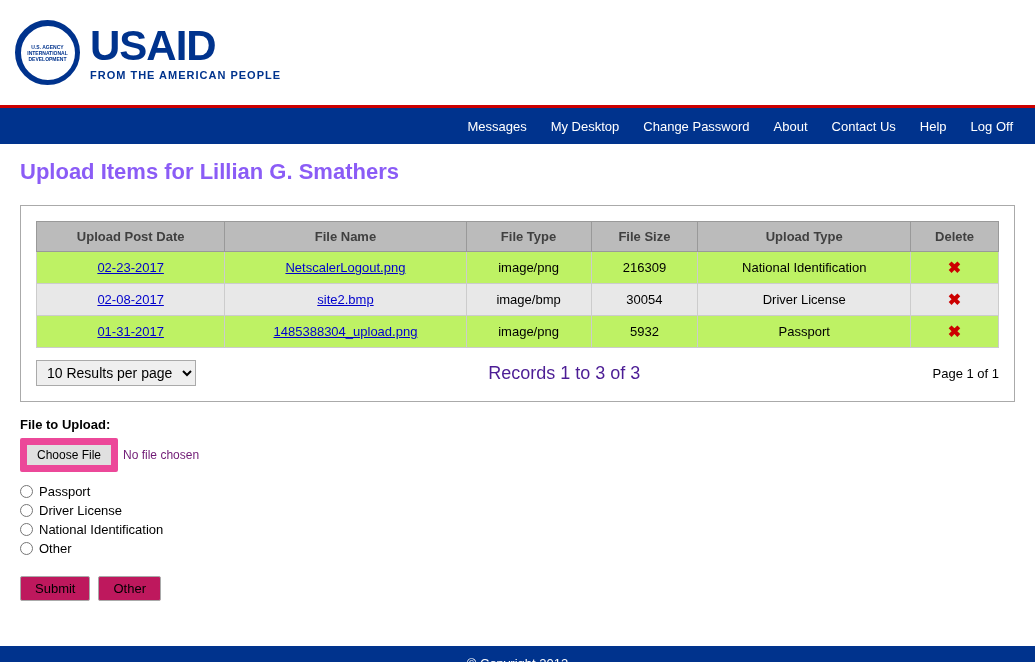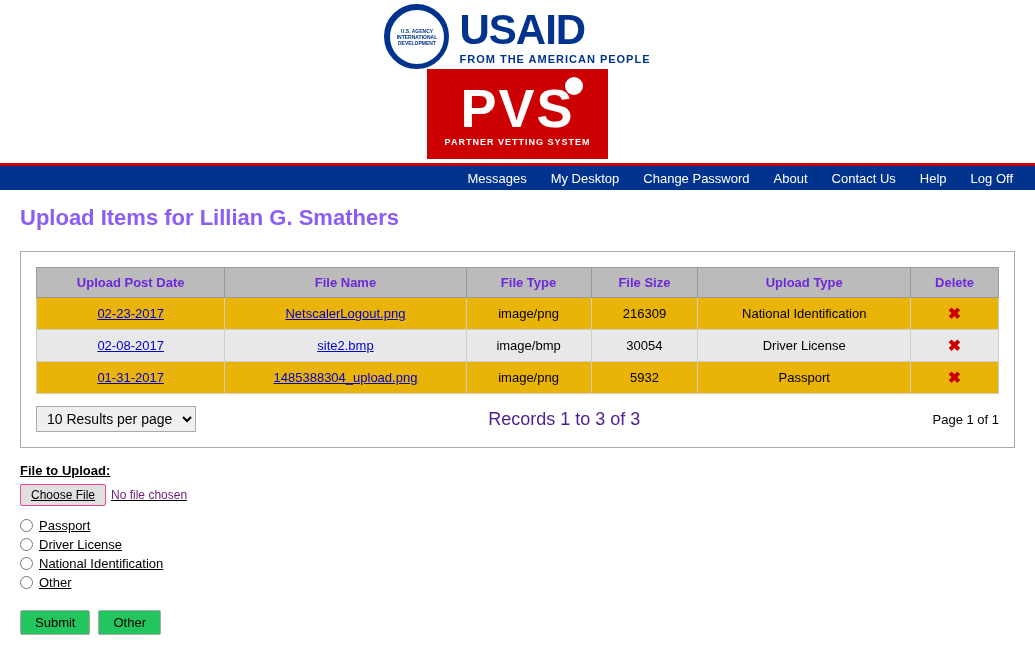--- a/index.html
+++ b/index.html
@@ -3,24 +3,23 @@
   <meta charset="utf-8">
   <style>
     * { box-sizing: border-box; margin: 0; padding: 0; }
     body { font-family: Arial, sans-serif; font-size: 13px; background: #fff; min-width: 1035px; }
 
     
     .header {
       display: flex;
       align-items: center;
       justify-content: space-between;
-      padding: 4px 15px;
+      padding: 20px 15px;
       background: #fff;
       border-bottom: 3px solid #c00;
-      flex-direction: column;
     }
     .header-logo { display: flex; align-items: center; gap: 10px; }
     .usaid-seal {
       width: 65px; height: 65px;
       border: 2px solid #00338d;
       border-radius: 50%;
       display: flex; align-items: center; justify-content: center;
       background: radial-gradient(circle, #fff 60%, #00338d 60%);
       font-size: 7px; color: #00338d; text-align: center; font-weight: bold;
       overflow: hidden; position: relative;
@@ -53,21 +52,21 @@
       position: absolute; top: 8px; right: 25px;
     }
 
     
     .nav-bar {
       background: #00338d;
       display: flex;
       justify-content: flex-end;
       align-items: center;
       padding: 0 10px;
-      height: 24px;
+      height: 36px;
     }
     .nav-bar a {
       color: #fff;
       text-decoration: none;
       padding: 8px 12px;
       font-size: 13px;
       display: inline-block;
       cursor: pointer;
     }
 
@@ -82,23 +81,23 @@
       margin-bottom: 15px;
     }
     table { width: 100%; border-collapse: collapse; }
     thead tr { background: #bbb; }
     thead th {
       border: 1px solid #999;
       padding: 7px 10px;
       font-size: 13px;
       font-weight: bold;
       text-align: center;
-      color: #6d28d9;
-    }
-    tbody tr { background: #eab308; }
+      color: #404040;
+    }
+    tbody tr { background: #bef264; }
     tbody tr:nth-child(even) { background: #e8e8e8; }
     tbody td {
       border: 1px solid #ccc;
       padding: 6px 10px;
       text-align: center;
       font-size: 13px;
       color: #000;
     }
     tbody td.link-cell { color: #0000cc; cursor: pointer; text-decoration: underline; }
     tbody td.delete-cell { color: #cc0000; font-size: 16px; cursor: pointer; }
@@ -113,45 +112,45 @@
     .results-select {
       display: flex; align-items: center; gap: 5px;
     }
     .results-select select {
       padding: 3px 6px; font-size: 14px; border: 1px solid #aaa;
     }
     .records-info { font-size: 18px; color: #4c1d95; }
     .page-info { font-size: 13px; color: #000; }
 
     
-    .upload-section { margin-bottom: 15px; text-decoration: underline; }
+    .upload-section { margin-bottom: 15px; }
     .upload-label { font-weight: bold; font-size: 13px; margin-bottom: 6px; }
     .file-input-row { display: flex; align-items: center; gap: 5px; margin-bottom: 12px; }
     .choose-file-btn {
       background: #e0e0e0;
-      border: 1px solid #ec4899;
+      border: 7px solid #ec4899;
       padding: 3px 10px;
       font-size: 12px;
       cursor: pointer;
       border-radius: 2px;
     }
     .file-chosen-text { font-size: 12px; color: #701a75; }
 
     
     .radio-group { display: flex; flex-direction: column; gap: 4px; margin-bottom: 20px; }
     .radio-item { display: flex; align-items: center; gap: 6px; font-size: 13px; cursor: pointer; }
     .radio-item input[type="radio"] { cursor: pointer; }
 
     
     .action-buttons { display: flex; gap: 8px; margin-top: 10px; }
     .btn {
       padding: 4px 14px;
       font-size: 13px;
       border: 1px solid #aaa;
-      background: #22c55e;
+      background: #be185d;
       cursor: pointer;
       border-radius: 2px;
     }
 
     
     .footer {
       background: #00338d;
       color: #fff;
       text-align: center;
       padding: 10px;
@@ -166,25 +165,20 @@
   <div class="header-logo">
     <div class="usaid-seal">
       <div class="usaid-seal-inner">
         <span style="font-size:5px; color:#00338d; font-weight:bold; text-align:center; line-height:1.2;">U.S. AGENCY<br>INTERNATIONAL<br>DEVELOPMENT</span>
       </div>
     </div>
     <div class="usaid-text-logo">
       <div class="usaid-title">USAID</div>
       <div class="usaid-subtitle">FROM THE AMERICAN PEOPLE</div>
     </div>
-  </div>
-  <div class="pvs-logo">
-    <div class="pvs-dot"></div>
-    <div class="pvs-logo-text">PVS</div>
-    <div class="pvs-logo-sub">PARTNER VETTING SYSTEM</div>
   </div>
 </div>
 
 <div class="nav-bar">
   <a>Messages</a>
   <a>My Desktop</a>
   <a>Change Password</a>
   <a>About</a>
   <a>Contact Us</a>
   <a>Help</a>

